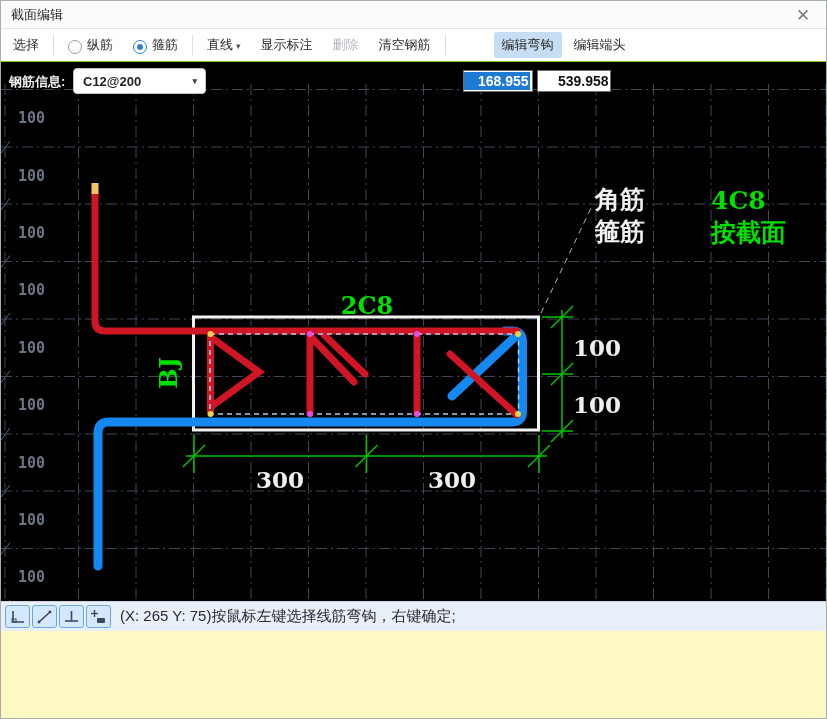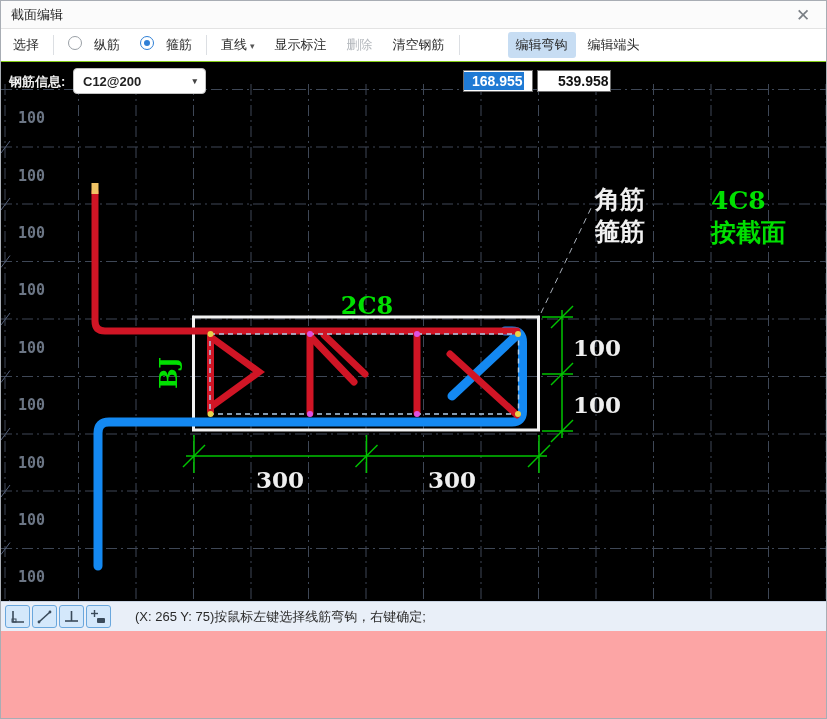--- a/index.html
+++ b/index.html
@@ -1,55 +1,55 @@
 <!DOCTYPE html>
 <html><head>
 <meta charset="utf-8">
 <style>
   * { margin:0; padding:0; box-sizing:border-box; }
   html,body { width:827px; height:719px; }
   body { font-family:"Liberation Sans", sans-serif; background:#fff; }
-  .window { position:relative; width:827px; height:719px; border:1px solid #a8adb4; background:#fca5a5; overflow:hidden; }
+  .window { position:relative; width:827px; height:719px; border:1px solid #a8adb4; background:#fef9c3; overflow:hidden; }
 
   
   .titlebar { position:relative; height:28px; background:#fbfbfb; border-bottom:1px solid #e3e3e3; display:flex; align-items:center; }
   .title { margin-left:10px; font-size:13px; color:#1f1f1f; }
   .close-btn { position:absolute; right:6px; top:0; width:34px; height:28px; display:flex; align-items:center; justify-content:center; font-size:17px; color:#7a7f85; cursor:pointer; }
 
   
   .toolbar { height:33px; background:#ffffff; border-bottom:1px solid #84cc16; display:flex; align-items:center; font-size:13px; color:#2a2a2a; }
   .tb-item { padding:4px 8px; margin:0 2px; white-space:nowrap; cursor:pointer; }
   .tb-sep { width:1px; height:20px; background:#dcdfe3; margin:0 4px; }
-  .radio-wrap { display:flex; align-items:flex-start; gap:12px; margin:12px 10px; cursor:pointer; }
+  .radio-wrap { display:flex; align-items:flex-end; gap:5px; margin:12px 10px; cursor:pointer; }
   .radio { width:14px; height:14px; border-radius:50%; border:1px solid #9aa0a6; background:#fff; position:relative; }
   .radio.checked { border:1px solid #2f7fd6; }
   .radio.checked::after { content:""; position:absolute; left:3px; top:3px; width:6px; height:6px; border-radius:50%; background:#2f7fd6; }
   .caret { font-size:9px; color:#555; margin-left:3px; }
   .disabled { color:#b4b8bd; cursor:default; }
   .highlight { background:#c7ddf3; border-radius:3px;margin-left:44px; }
 
   
   .canvas { position:relative; width:825px; height:539px; background:#000; overflow:hidden;font-weight:bold; }
   .canvas svg { position:absolute; left:0; top:0; }
 
   .rebar-info { position:absolute; left:8px; top:11px; color:#f2f2f2; font-size:13px; z-index:5; }
   .dropdown { position:absolute; left:72px; top:6px; width:133px; height:26px; background:#fff; border:1px solid #c2c2c2; border-radius:4px; display:flex; align-items:center; z-index:5; cursor:pointer; }
   .dropdown .val { margin-left:9px; font-size:13px; color:#222; flex:1; }
   .dropdown .dd-caret { font-size:9px; color:#444; margin-right:8px; }
 
   .coord-box { position:absolute; top:8px; height:22px; background:#fff; border:1px solid #6f6f6f; font-size:14px; color:#111; display:flex; align-items:center; z-index:5; }
   .coord-x { left:462px; width:70px; }
   .coord-y { left:536px; width:74px; }
-  .coord-box .sel { background:#1f7ad4; color:#fff; padding:1px 1px 1px 8px; }
+  .coord-box .sel { background:#1f7ad4; color:#fff; padding:1px 1px 1px 14px; }
   .coord-box .plain { padding-left:20px; }
 
   
   .statusbar { height:30px; background:#e9eff8; border-top:1px solid #c9d3e2; display:flex; align-items:center; padding-left:3px; }
   .st-btn { width:25px; height:23px; margin:0 1px; background:#d4e8fb; border:1px solid #6aa7dd; border-radius:3px; display:flex; align-items:center; justify-content:center; cursor:pointer; }
-  .st-text { margin-left:23px; font-size:13px; color:#2a2a2a; white-space:nowrap; }
+  .st-text { margin-left:8px; font-size:15px; color:#2a2a2a; white-space:nowrap; }
 
   text { font-family:"DejaVu Serif", serif; }
   text.ruler { font-family:"DejaVu Sans Mono", monospace; }
   text.cjk { font-family:"Liberation Sans", sans-serif; }
 </style>
 </head>
 <body>
 
 <div class="window">
 

